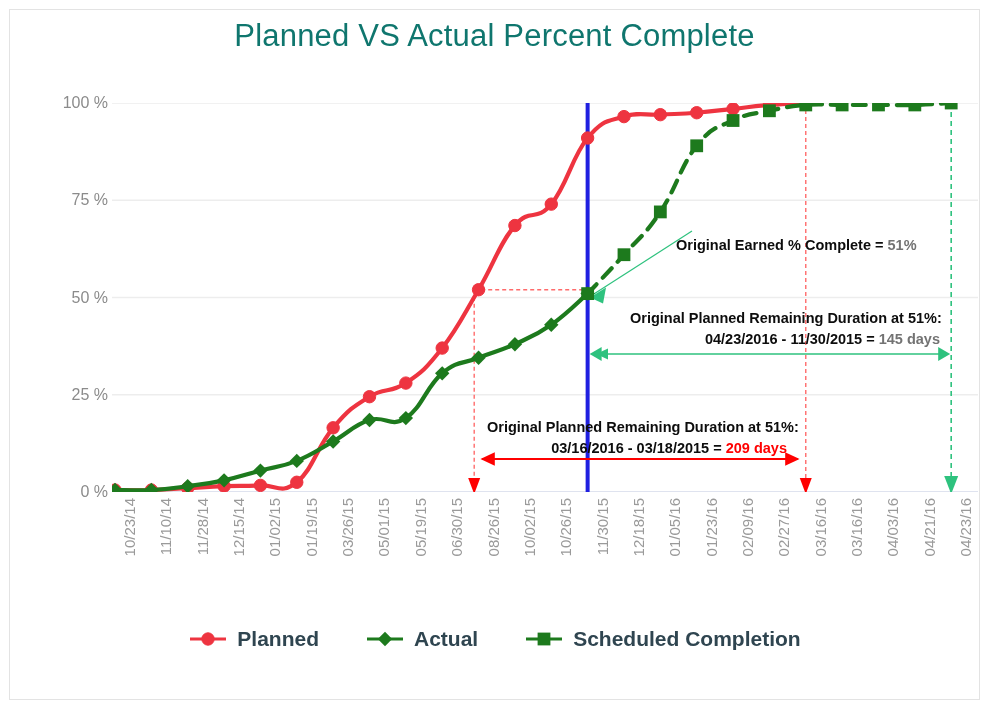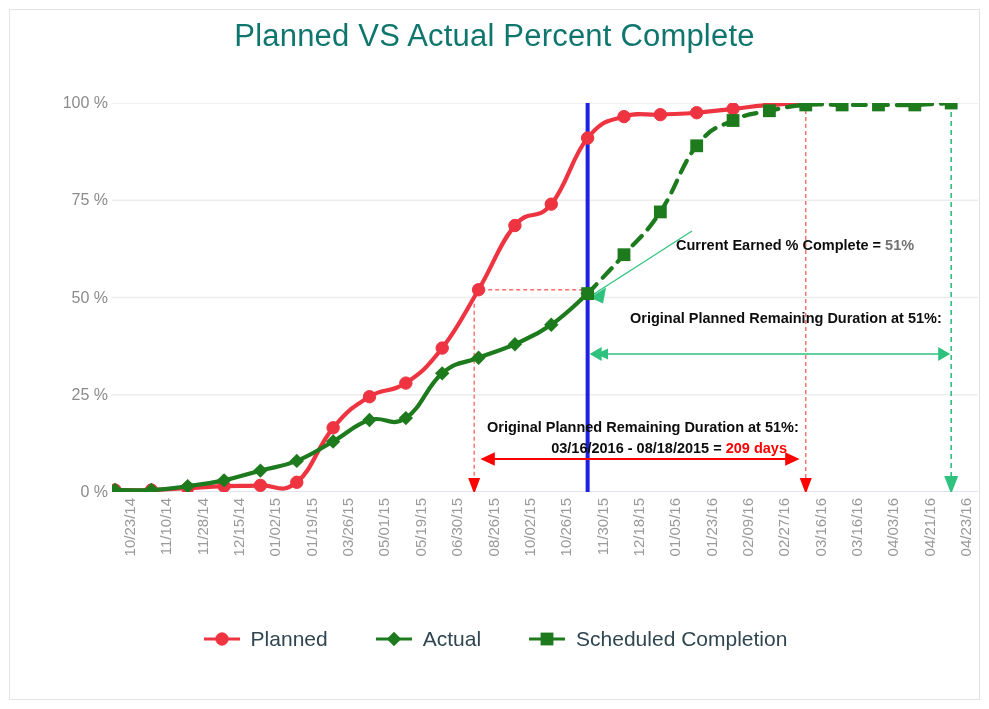--- a/index.html
+++ b/index.html
@@ -111,20 +111,21 @@
   }
   .legend-item {
     display: flex;
     align-items: center;
     gap: 9px;
   }
   .legend-label {
     font-size: 21px;
     color: #2f4550;
     font-family: "Liberation Sans", sans-serif;
+    font-weight: bold;
   }
   .legend-swatch { display: block; }
 </style>
 </head>
 <body>
 
 <div id="chart-root">
 
   <div class="frame-border"></div>
 
@@ -260,30 +261,31 @@
       <div class="xtick" style="left: 663.408px;">02/27/16</div>
       <div class="xtick" style="left: 699.764px;">03/16/16</div>
       <div class="xtick" style="left: 736.12px;">03/16/16</div>
       <div class="xtick" style="left: 772.476px;">04/03/16</div>
       <div class="xtick" style="left: 808.832px;">04/21/16</div>
       <div class="xtick" style="left: 845.188px;">04/23/16</div>
     </div>
 
 
   <div class="annot" style="left:676px; top:235px;">
-    <span>Current Earned % Complete = </span><span class="green">51%</span>
+    <span>Original Earned % Complete = </span><span class="green">51%</span>
   </div>
 
   <div class="annot center" style="left:630px; top:308px; width:310px;">
     <div>Original Planned Remaining Duration at 51%:</div>
+    <div><span>04/23/2016 - 11/30/2015 = </span><span class="green">145 days</span></div>
   </div>
 
   <div class="annot center" style="left:487px; top:417px; width:300px;">
     <div>Original Planned Remaining Duration at 51%:</div>
-    <div><span>03/16/2016 - 08/18/2015 = </span><span class="red">209 days</span></div>
+    <div><span>03/16/2016 - 03/18/2015 = </span><span class="red">209 days</span></div>
   </div>
 
   <div id="legend">
       <div class="legend-item">
         <svg width="40" height="20" class="legend-swatch">
           <line x1="2" y1="10" x2="38" y2="10" stroke="#ee3440" stroke-width="3.2"></line>
           <circle cx="20" cy="10" r="6.2" fill="#ee3440" stroke="#ee3440" stroke-width="1"></circle>
         </svg>
         <span class="legend-label">Planned</span>
       </div>

